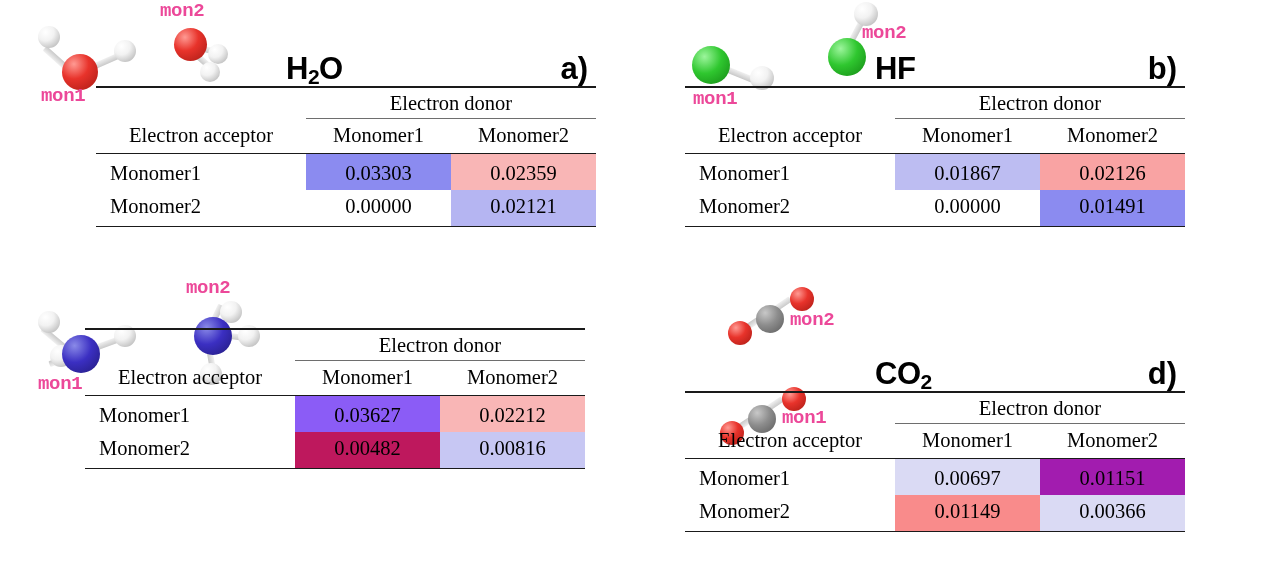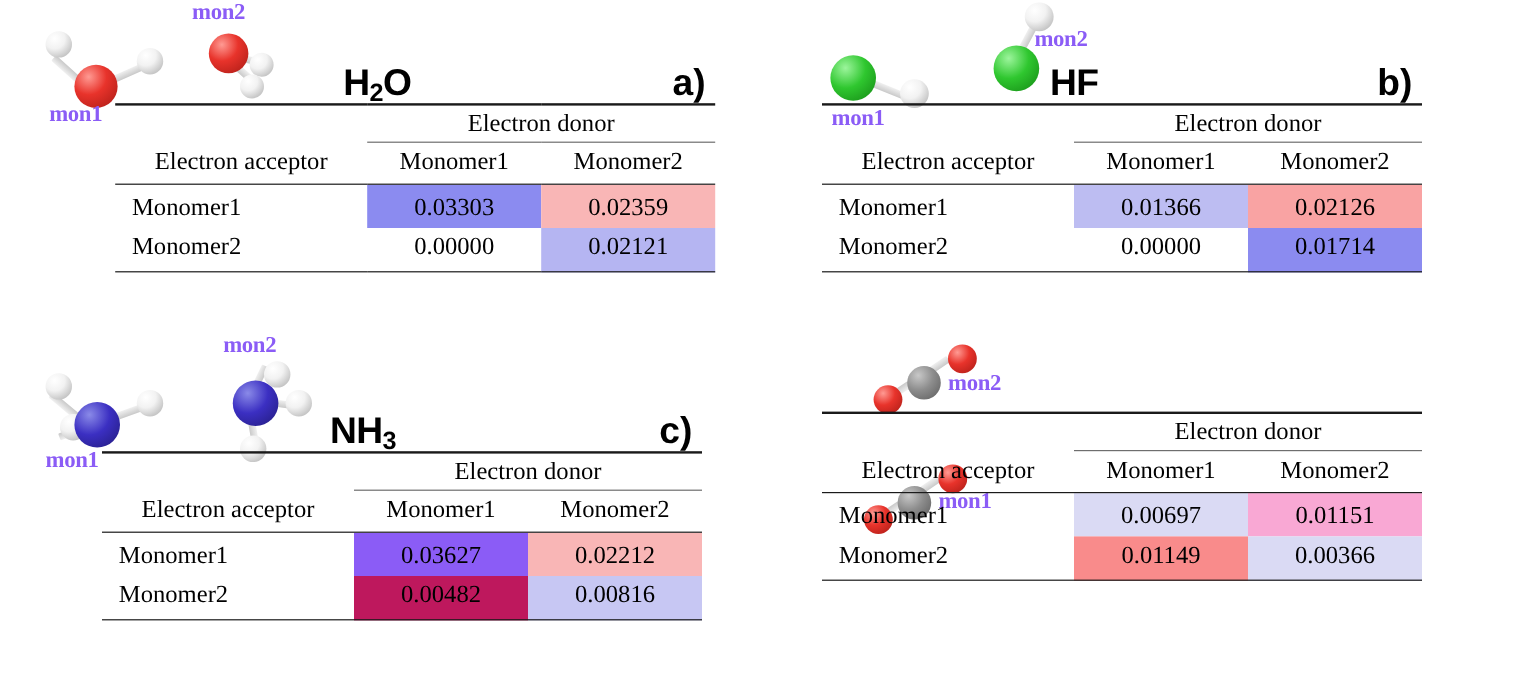--- a/index.html
+++ b/index.html
@@ -63,24 +63,24 @@
     background: radial-gradient(circle at 33% 28%, #c8c8c8 0%, #8d8d8d 45%, #5a5a5a 100%);
   }
   .bond {
     position: absolute;
     background: linear-gradient(to bottom, #f0f0f0, #c9c9c9);
     transform-origin: 0 50%;
     border-radius: 1px;
   }
   .mon-label {
     position: absolute;
-    font-family: Liberation Serif, serif;
+    font-family: Liberation Mono, monospace;
     font-weight: bold;
     font-size: 19px;
-    color: #8b5cf6;
+    color: #ec4899;
     white-space: nowrap;
     letter-spacing: -0.3px;
   }
 
   
   .table-block {
     position: absolute;
   }
   .panel-a .table-block { left: 96px;  top: 38px;  width: 500px; }
   .panel-b .table-block { left: 685px; top: 38px;  width: 500px; }
@@ -319,27 +319,27 @@
           <td class="colhead">Monomer1</td>
           <td class="colhead">Monomer2</td>
         </tr>
         <tr class="headrule">
               <td></td>
               <td></td>
               <td></td>
             </tr>
         <tr class="data-row first-data-row">
           <td class="rowlabel">Monomer1</td>
-          <td class="val" style="background:#bdbdf2;">0.01366</td>
+          <td class="val" style="background:#bdbdf2;">0.01867</td>
           <td class="val" style="background:#f9a3a3;">0.02126</td>
         </tr>
         <tr class="data-row last-data-row">
           <td class="rowlabel">Monomer2</td>
           <td class="val" style="background:#ffffff;">0.00000</td>
-          <td class="val" style="background:#8b8bf0;">0.01714</td>
+          <td class="val" style="background:#8b8bf0;">0.01491</td>
         </tr>
         <tr class="bottomrule">
               <td></td>
               <td></td>
               <td></td>
             </tr>
       </tbody>
         </table>
     </div>
   </div>
@@ -364,26 +364,20 @@
         <div class="bond" style="left:38px; top:44px; width:36px; height:6px; transform:rotate(80deg);"></div>
         <div class="atom h" style="left:50px; top:6px; width:22px; height:22px;"></div>
         <div class="atom h" style="left:68px; top:30px; width:22px; height:22px;"></div>
         <div class="atom h" style="left:30px; top:68px; width:22px; height:22px;"></div>
         <div class="atom n" style="left:24px; top:22px; width:38px; height:38px;"></div>
       </div>
       <div class="mon-label" style="left:186px; top:-8px;">mon2</div>
     </div>
 
     <div class="table-block">
-      <div class="title-row">
-        <div class="species">
-          <span>NH</span><sub>3</sub><span></span>
-        </div>
-        <div class="panel-letter">c)</div>
-      </div>
 
       <table class="ct">
         <colgroup>
           <col class="col-label">
             <col class="col-mon1">
             <col class="col-mon2">
         </colgroup>
         <tbody>
             <tr class="toprule">
               <td></td>
@@ -440,20 +434,26 @@
         <div class="bond" style="left:34px; top:30px; width:34px; height:6px; transform:rotate(-34deg);"></div>
         <div class="bond" style="left:30px; top:32px; width:32px; height:6px; transform:rotate(146deg);"></div>
         <div class="atom o" style="left:62px; top:2px; width:24px; height:24px;"></div>
         <div class="atom c" style="left:28px; top:20px; width:28px; height:28px;"></div>
         <div class="atom o" style="left:0px; top:36px; width:24px; height:24px;"></div>
       </div>
       <div class="mon-label" style="left:142px; top:122px;">mon1</div>
     </div>
 
     <div class="table-block">
+      <div class="title-row">
+        <div class="species">
+          <span>CO</span><sub>2</sub><span></span>
+        </div>
+        <div class="panel-letter">d)</div>
+      </div>
 
       <table class="ct">
         <colgroup>
           <col class="col-label">
             <col class="col-mon1">
             <col class="col-mon2">
         </colgroup>
         <tbody>
             <tr class="toprule">
               <td></td>
@@ -470,21 +470,21 @@
           <td class="colhead">Monomer2</td>
         </tr>
         <tr class="headrule">
               <td></td>
               <td></td>
               <td></td>
             </tr>
         <tr class="data-row first-data-row">
           <td class="rowlabel">Monomer1</td>
           <td class="val" style="background:#dadaf4;">0.00697</td>
-          <td class="val" style="background:#f9a8d4;">0.01151</td>
+          <td class="val" style="background:#a21caf;">0.01151</td>
         </tr>
         <tr class="data-row last-data-row">
           <td class="rowlabel">Monomer2</td>
           <td class="val" style="background:#f98b8b;">0.01149</td>
           <td class="val" style="background:#dadaf4;">0.00366</td>
         </tr>
         <tr class="bottomrule">
               <td></td>
               <td></td>
               <td></td>

